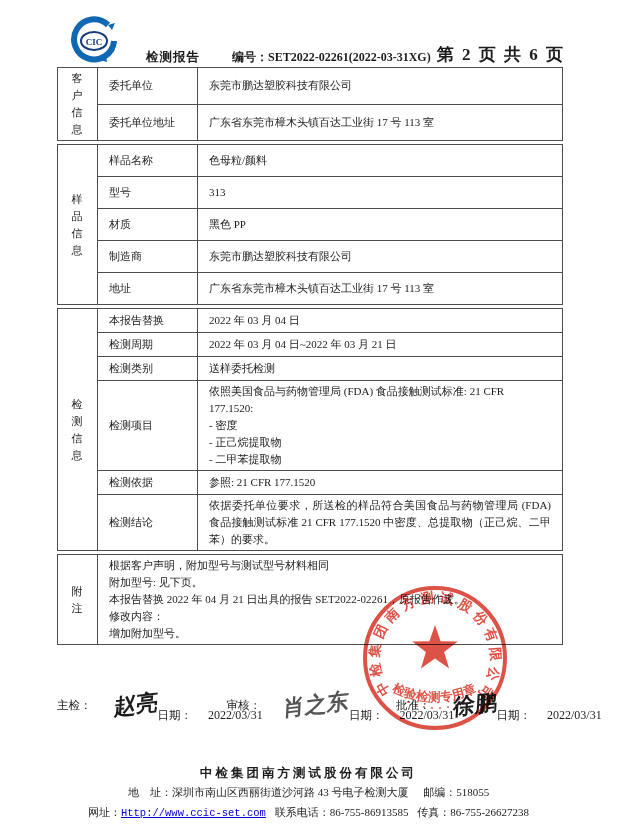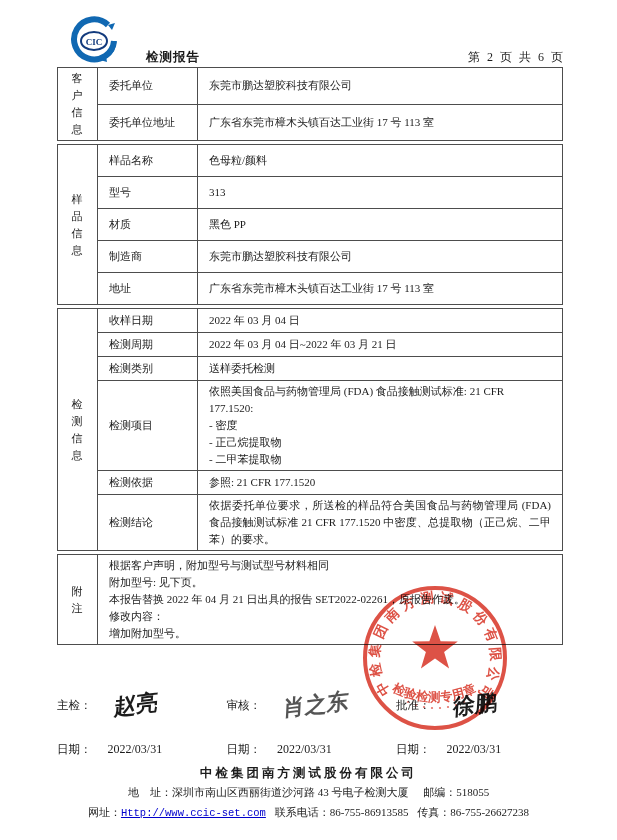--- a/index.html
+++ b/index.html
@@ -8,39 +8,39 @@
     position:relative; width:617px; height:840px; margin:0 auto;
     background:#ffffff; overflow:hidden;
     font-family:"Liberation Serif", serif; color:#1c1c1c;
   }
 
   
   .hdr { position:absolute; top:14px; left:64px; right:52px; height:52px;
          display:flex; align-items:flex-end; }
   .hdr-title { margin-left:20px; font-weight:bold; font-size:12.5px; letter-spacing:1px; }
   .hdr-no { margin-left:32px; font-weight:bold; font-size:12px; }
-  .hdr-page { margin-left:auto; font-weight:normal; font-size:12px; letter-spacing:2px; white-space:nowrap; }
+  .hdr-page { margin-left:auto; font-weight:bold; font-size:17px; letter-spacing:2px; white-space:nowrap; }
 
   
   .tables { position:absolute; top:67px; left:57px; width:505px; }
   table.sec { border-collapse:collapse; width:100%; table-layout:fixed; margin-bottom:3px; }
   table.sec td { border:1px solid #4d4d4d; font-size:11px; line-height:17px;
                  padding:2px 11px; vertical-align:middle; word-break:break-word; }
   td.seclabel { text-align:center; padding:2px 5px; line-height:22px; letter-spacing:1px; }
   col.c-sec { width:40px; } col.c-field { width:100px; } col.c-val { width:365px; }
   .h30 td { height:30px; } .h32 td { height:32px; } .h24 td { height:24px; }
   td.multiline { padding-top:3px; padding-bottom:3px; }
   td.justify { text-align:justify; }
   .line { display:block; }
   td.notes-cell { padding-top:4px; padding-bottom:4px; line-height:21px; }
 
   
   .sign-area { position:absolute; top:688px; left:57px; width:505px;
                display:flex; justify-content:space-between; }
-  .sign-col { width:166px; display:flex; flex-direction:column; }
+  .sign-col { width:166px; display:flex; flex-direction:row; }
   .sign-row { display:flex; align-items:center; height:34px; }
   .sign-label, .date-label { font-size:11.5px; white-space:nowrap; }
   .signature { margin-left:22px; font-size:22px; font-weight:bold;
                font-family:"DejaVu Sans", sans-serif;
                transform:rotate(-7deg) skewX(-10deg); white-space:nowrap; }
   .date-row { display:flex; align-items:center; margin-top:20px; }
   .date-val { margin-left:16px; font-size:12px; }
 
   
   .stamp { position:absolute; left:360px; top:583px; width:150px; height:150px;
@@ -63,20 +63,21 @@
   <div class="hdr">
     <svg class="logo" viewBox="0 0 62 50">
       <path d="M 44 9 A 20 20 0 1 0 50 25" fill="none" stroke="#1068b2" stroke-width="6"></path>
       <path d="M 44 9 l 7 -2 l -3 7 z" fill="#1068b2"></path>
       <path d="M 50 25 a 19 19 0 0 1 -8 15" fill="none" stroke="#1068b2" stroke-width="5"></path>
       <path d="M 42 40 l -6 4 l 7 2 z" fill="#1068b2"></path>
       <ellipse cx="30" cy="25" rx="13" ry="9" fill="none" stroke="#123a7d" stroke-width="2"></ellipse>
       <text x="30" y="29" text-anchor="middle" font-size="9" font-weight="bold" fill="#123a7d" font-family="Liberation Serif, serif">CIC</text>
     </svg>
     <span class="hdr-title">检测报告</span>
+    <span class="hdr-no"><span>编号：</span><span>SET2022-02261(2022-03-31XG)</span></span>
     <span class="hdr-page">第 2 页 共 6 页</span>
   </div>
 
   <div class="tables">
 
     <table class="sec">
       <colgroup>
           <col class="c-sec">
           <col class="c-field">
           <col class="c-val">
@@ -127,21 +128,21 @@
 
     <table class="sec">
       <colgroup>
           <col class="c-sec">
           <col class="c-field">
           <col class="c-val">
         </colgroup>
       <tbody>
           <tr class="h24">
         <td class="seclabel" rowspan="6">检测信息</td>
-        <td>收样日期</td>
+        <td>本报告替换</td>
         <td>2022 年 03 月 04 日</td>
       </tr>
       <tr class="h24">
         <td>检测周期</td>
         <td>2022 年 03 月 04 日~2022 年 03 月 21 日</td>
       </tr>
       <tr class="h24">
         <td>检测类别</td>
         <td>送样委托检测</td>
       </tr>

